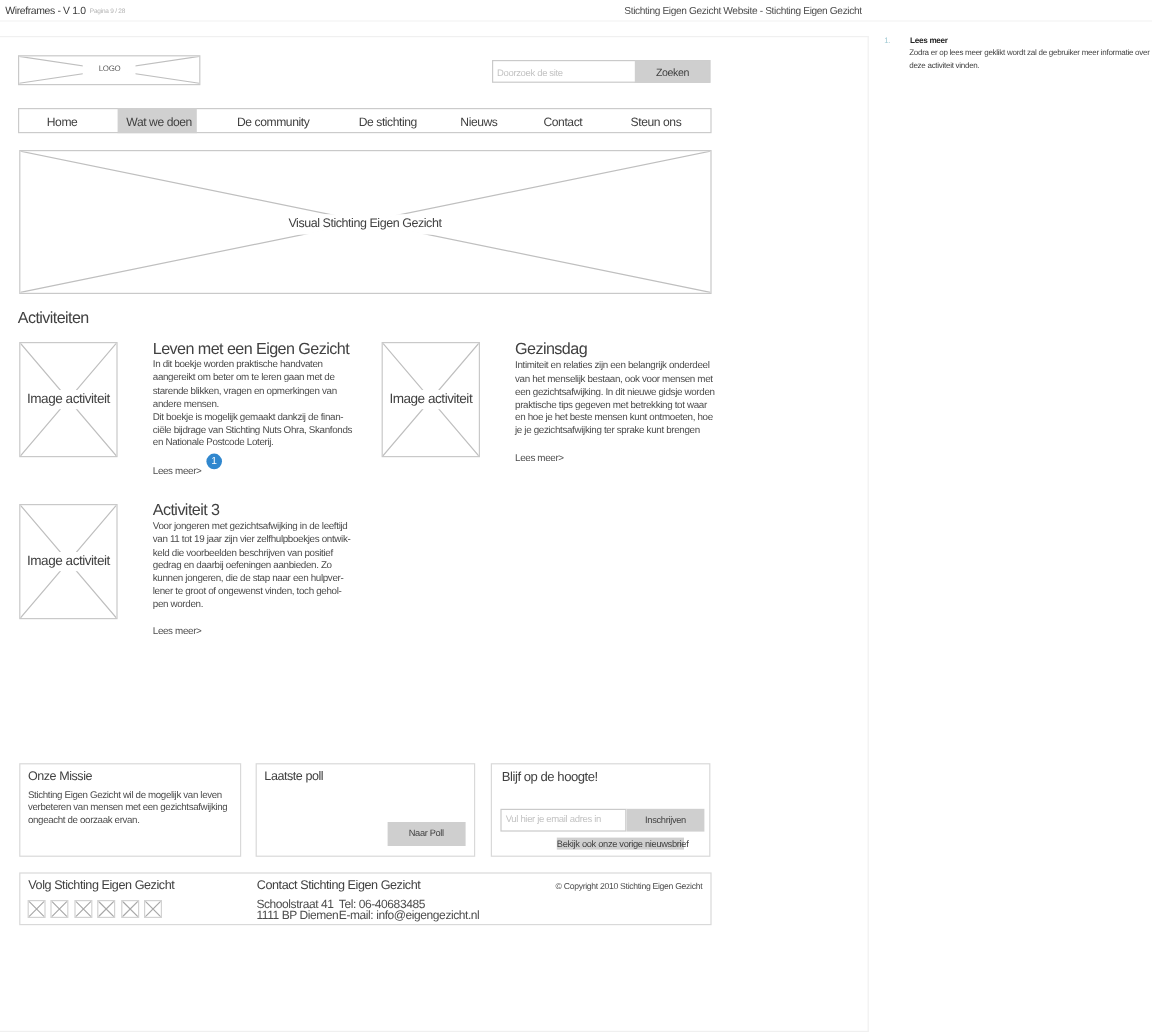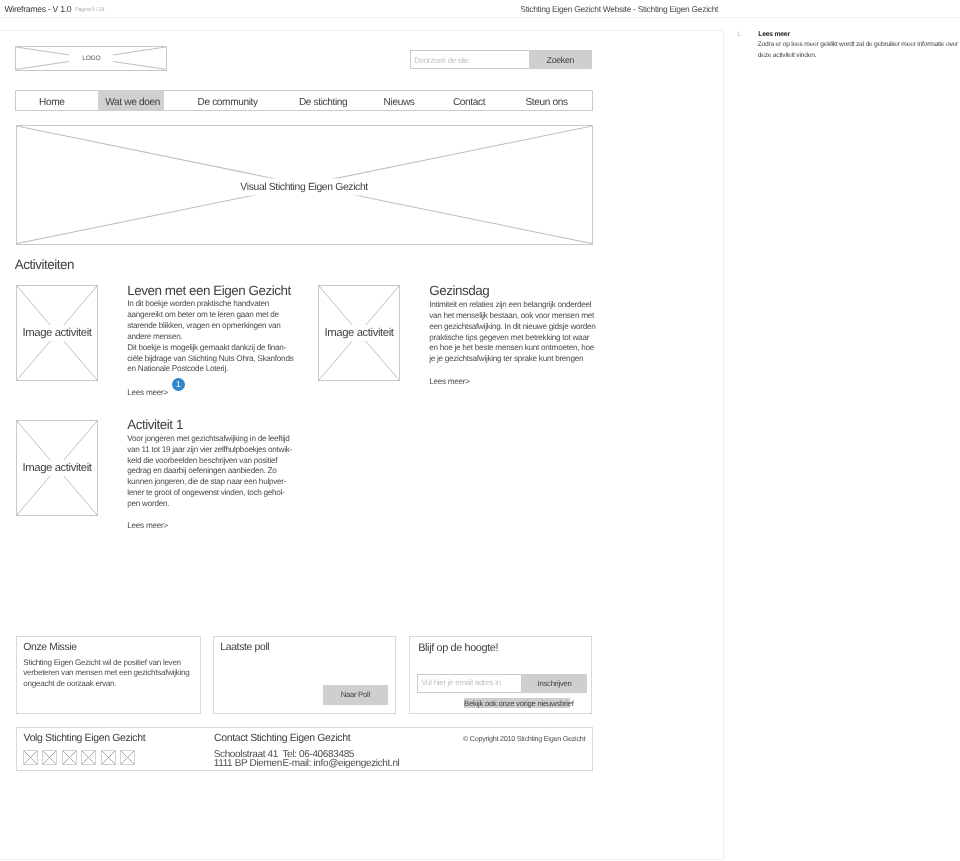--- a/index.html
+++ b/index.html
@@ -159,42 +159,42 @@
       <div>en hoe je het beste mensen kunt ontmoeten, hoe</div>
       <div>je je gezichtsafwijking ter sprake kunt brengen</div>
     </div>
     <div class="act-more" style="left: 429.2px; top: 376.5px;">Lees meer&gt;</div>
     <div class="xbox act-img" style="left: 16px; top: 419.6px;">
       <svg viewBox="0 0 82 96" preserveAspectRatio="none">
         <path d="M0 0 L82 96 M82 0 L0 96" stroke="#bfbfbf" stroke-width="1" fill="none" vector-effect="non-scaling-stroke"></path>
       </svg>
       <div class="xlabel">Image activiteit</div>
     </div>
-    <div class="act-h" style="left: 127.3px; top: 417.3px;">Activiteit 1</div>
+    <div class="act-h" style="left: 127.3px; top: 417.3px;">Activiteit 3</div>
     <div class="act-p" style="left: 127.3px; top: 433.9px;">
       <div>Voor jongeren met gezichtsafwijking in de leeftijd</div>
       <div>van 11 tot 19 jaar zijn vier zelfhulpboekjes ontwik-</div>
       <div>keld die voorbeelden beschrijven van positief</div>
       <div>gedrag en daarbij oefeningen aanbieden. Zo</div>
       <div>kunnen jongeren, die de stap naar een hulpver-</div>
       <div>lener te groot of ongewenst vinden, toch gehol-</div>
       <div>pen worden.</div>
     </div>
     <div class="act-more" style="left: 127.3px; top: 520.8px;">Lees meer&gt;</div>
   </div>
 
 <div id="bottom">
     <div class="bbox" style="left: 15.5px; width: 185.3px;"></div>
     <div class="bbox" style="left: 212.5px; width: 183.3px;"></div>
     <div class="bbox" style="left: 409.4px; width: 183.1px;"></div>
     <div class="bbox-h" style="left: 23.3px; top: 642.4px;">Onze Missie</div>
     <div class="bbox-h" style="left: 220.3px; top: 642.4px;">Laatste poll</div>
     <div class="bbox-h" style="left: 418.2px; top: 642.4px; font-size: 10.9px;">Blijf op de hoogte!</div>
     <div class="act-p" style="left: 23.3px; top: 657.5px; font-size: 8.1px; line-height: 10.9px;">
-      <div>Stichting Eigen Gezicht wil de positief van leven</div>
+      <div>Stichting Eigen Gezicht wil de mogelijk van leven</div>
       <div>verbeteren van mensen met een gezichtsafwijking</div>
       <div>ongeacht de oorzaak ervan.</div>
     </div>
     <div class="gbtn" style="left: 323px; top: 685.3px; width: 64.5px; height: 19.5px; line-height: 19.6px; font-size: 7.7px;">Naar Poll</div>
     <div class="gbtn" style="left: 522.1px; top: 673.5px; width: 65px; height: 19.8px; line-height: 19.9px; font-size: 7.75px;">Inschrijven</div>
     <div class="gbtn" style="left: 464px; top: 697.7px; width: 106px; height: 10.7px; line-height: 11px; font-size: 7.75px;">Bekijk ook onze vorige nieuwsbrief</div>
     <div style="position: absolute; left: 417.3px; top: 673.5px; width: 104.8px; height: 19.8px; border: 1px solid rgb(202, 202, 202); background: rgb(255, 255, 255);"></div>
     <div style="position: absolute; left: 421.4px; top: 678.4px; font-size: 7.95px; color: rgb(195, 195, 195); white-space: nowrap;">Vul hier je email adres in</div>
   </div>
 

